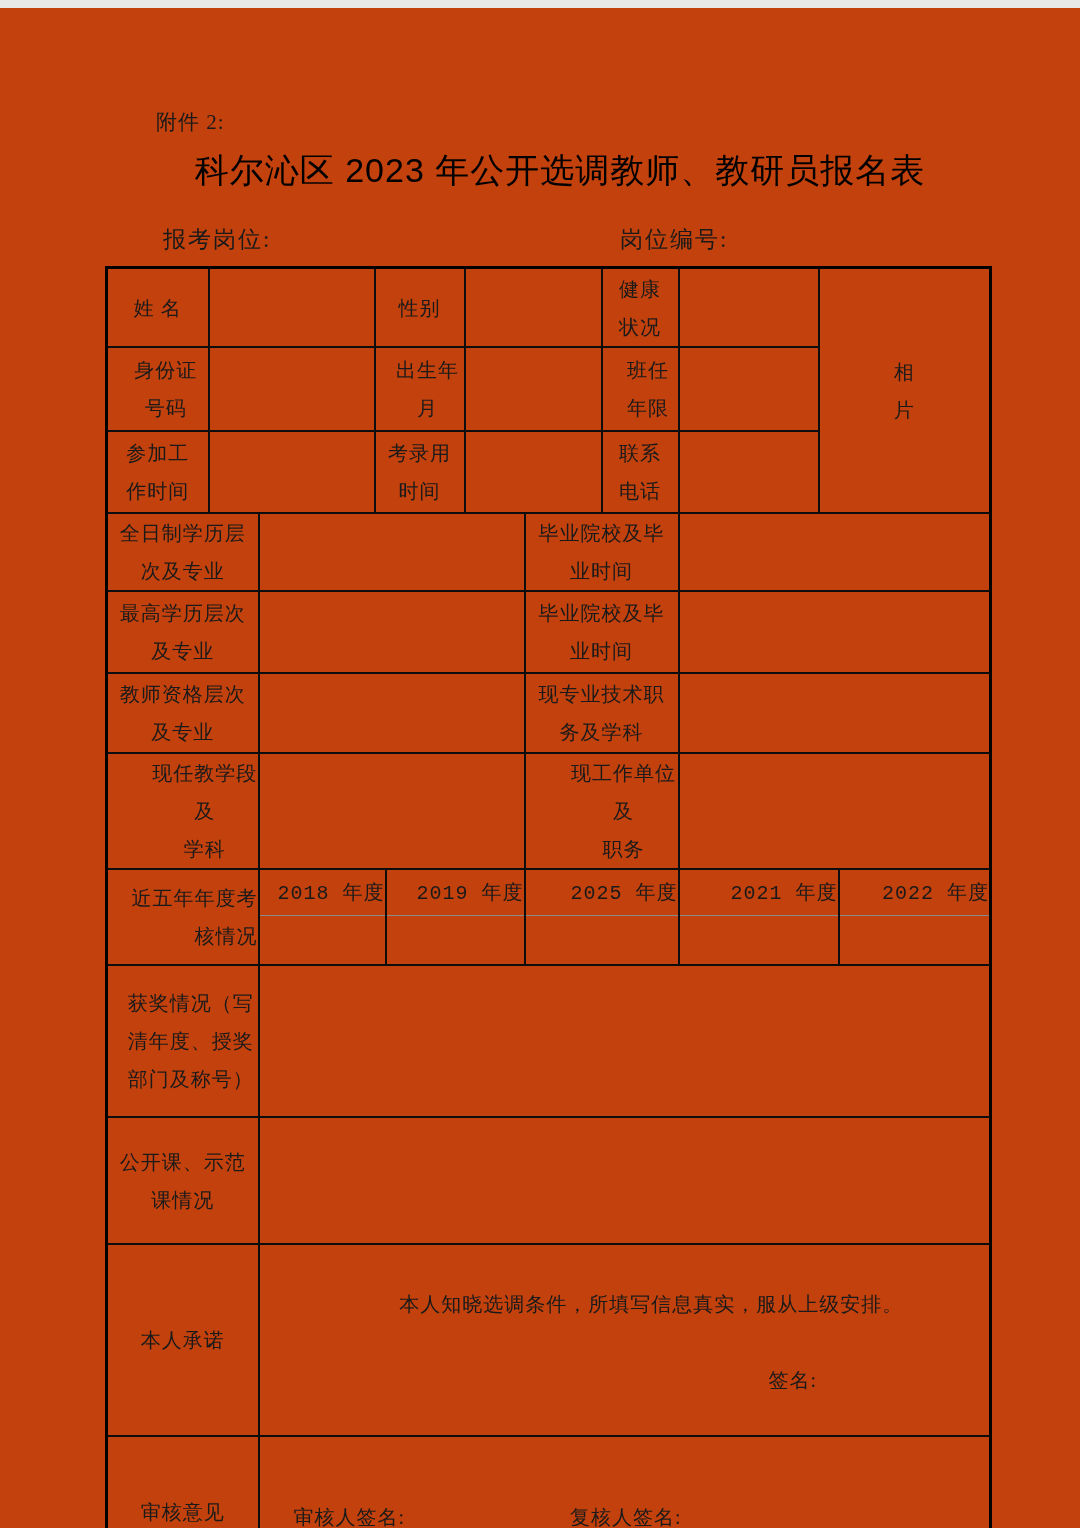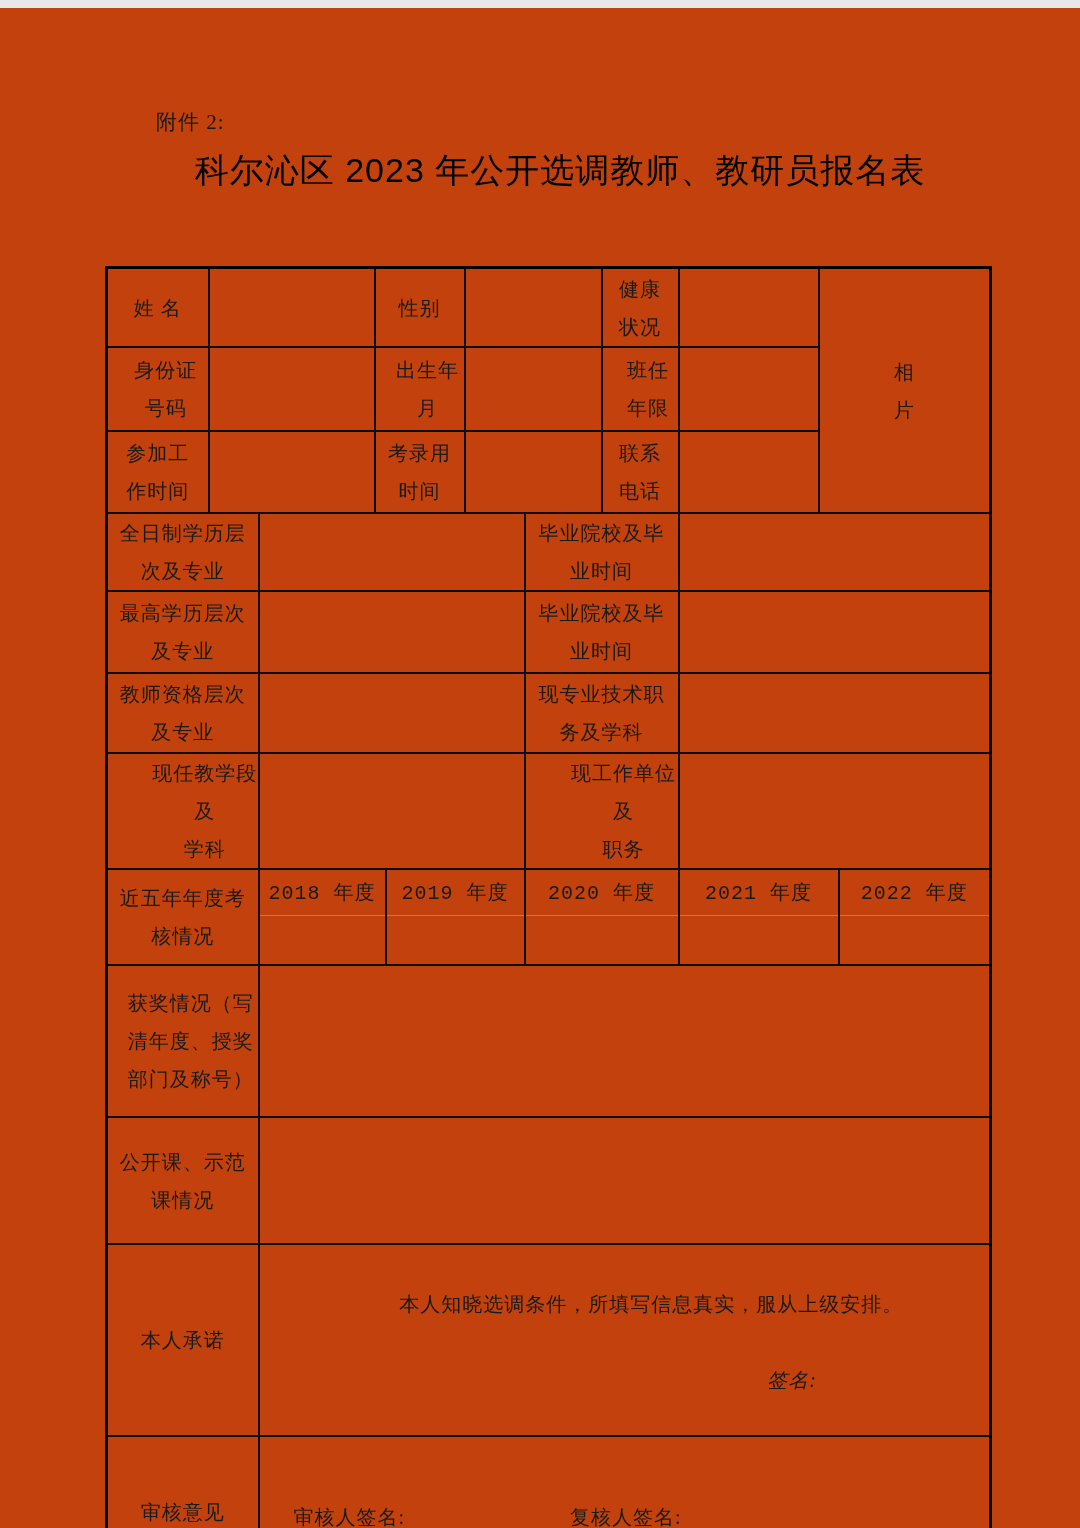--- a/index.html
+++ b/index.html
@@ -42,46 +42,50 @@
     white-space:pre-line;
     letter-spacing:1px;
   }
   tr.r1 td{height:77px;}
   tr.r2 td{height:82px;padding-left:16px;}
   tr.r3 td{height:80px;}
   tr.r4 td{height:75px;}
   tr.r5 td{height:80px;}
   tr.r6 td{height:78px;}
   tr.r7 td{height:85px;padding-left:44px;}
-  tr.r8 td{height:45px;}
+  tr.r8 td{height:45px;text-align:right;}
   tr.r9 td{height:48px;}
   tr.r10 td{height:150px;padding-left:16px;}
   tr.r11 td{height:125px;}
   tr.r12 td{height:85px;}
   tr.r13 td{height:150px;border-bottom:4px solid #000;}
 
   td.yh{line-height:normal;border-bottom:1px solid #8a8a8a;font-family:Liberation Mono, monospace;}
   td.yv{border-top:1px solid #8a8a8a;}
 
   td.promise-cell{vertical-align:middle;}
   .statement{text-align:center;padding:4px 0 0 54px;line-height:34px;letter-spacing:1px;}
-  .sign{text-align:right;padding-right:172px;line-height:34px;margin-top:4px;letter-spacing:1px;font-style:italic;}
+  .sign{text-align:right;padding-right:172px;line-height:34px;margin-top:4px;letter-spacing:1px;}
 
   td.review-cell{vertical-align:bottom;}
   .review-signs{display:flex;text-align:right;padding:0 0 18px 34px;line-height:normal;letter-spacing:1px;}
   .review-signs .checker{margin-left:165px;}
 </style>
 </head>
 <body>
 
 <div class="page">
 
   <div class="attachment">附件 2:</div>
   <h1 class="title">科尔沁区 2023 年公开选调教师、教研员报名表</h1>
 
+  <div class="subline">
+    <span class="pos">报考岗位:</span>
+    <span class="code">岗位编号:</span>
+  </div>
 
   <table class="form">
     <colgroup>
       <col style="width:102px">
         <col style="width:50px">
         <col style="width:116px">
       <col style="width:11px">
         <col style="width:79px">
         <col style="width:60px">
       <col style="width:77px">
@@ -162,21 +166,21 @@
       <td colspan="2">现工作单位及
 职务</td>
       <td colspan="3"></td>
     </tr>
 
     <tr class="r8">
       <td colspan="2" rowspan="2">近五年年度考
 核情况</td>
       <td colspan="2" class="yh">2018 年度</td>
       <td colspan="2" class="yh">2019 年度</td>
-      <td colspan="2" class="yh">2020 年度</td>
+      <td colspan="2" class="yh">2025 年度</td>
       <td colspan="2" class="yh">2021 年度</td>
       <td class="yh">2022 年度</td>
     </tr>
 
     <tr class="r9">
       <td colspan="2" class="yv"></td>
       <td colspan="2" class="yv"></td>
       <td colspan="2" class="yv"></td>
       <td colspan="2" class="yv"></td>
       <td class="yv"></td>

